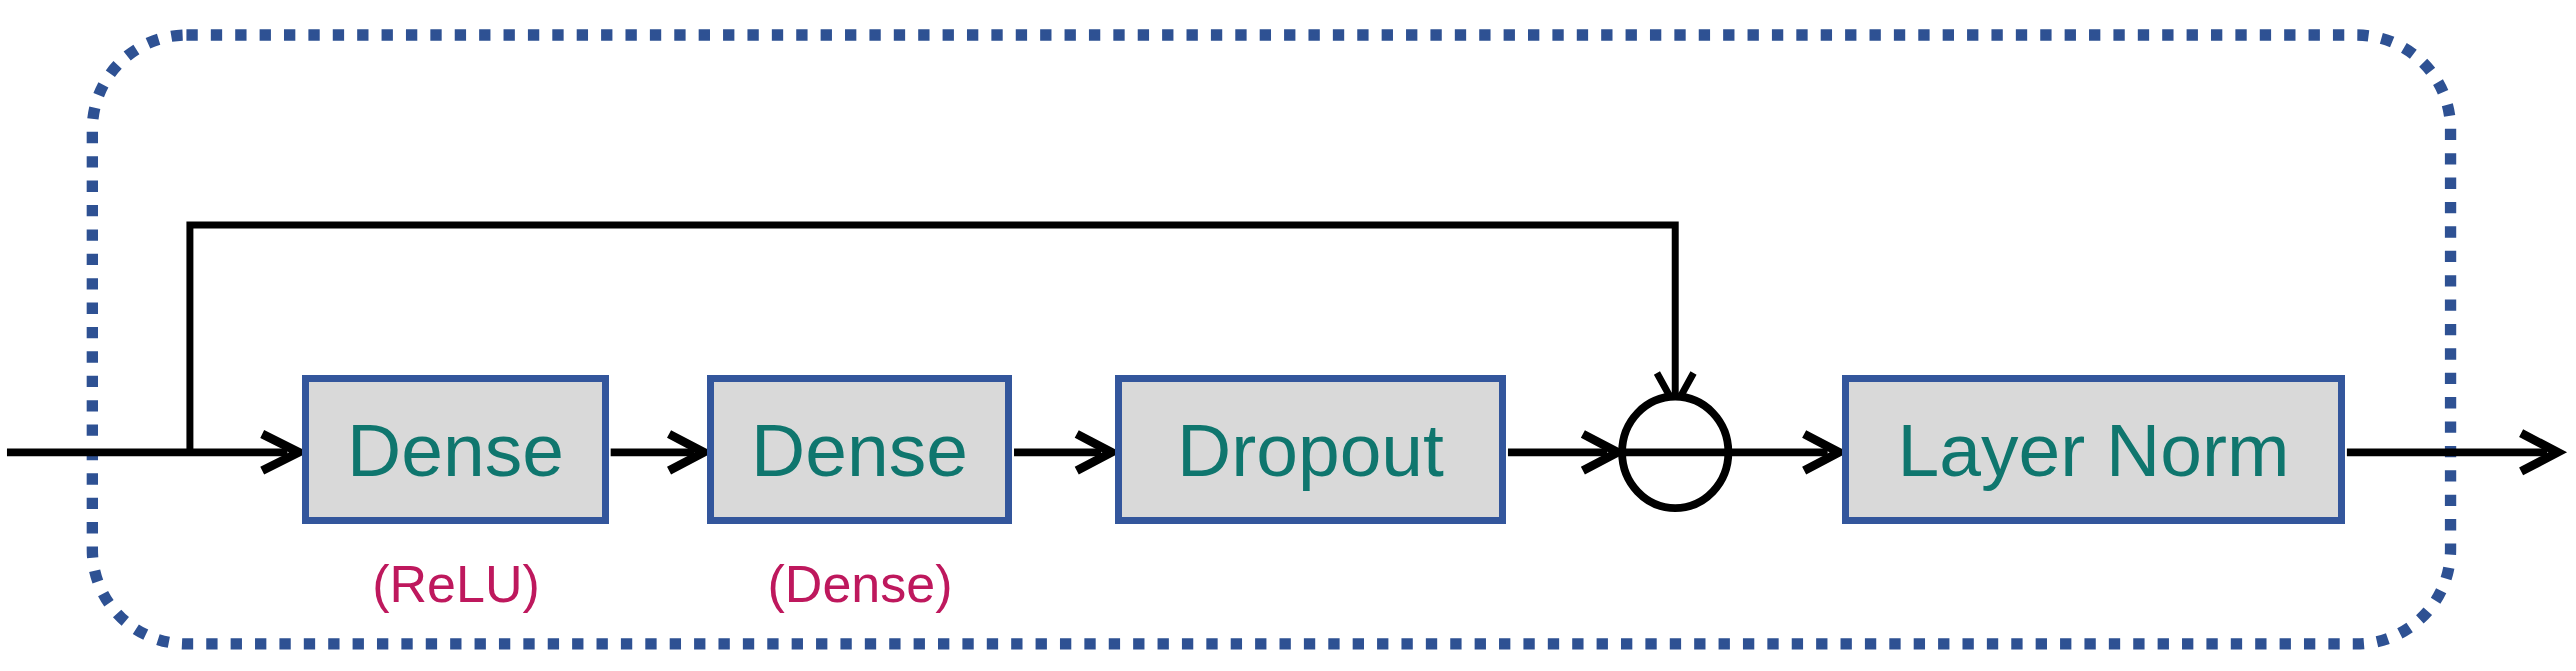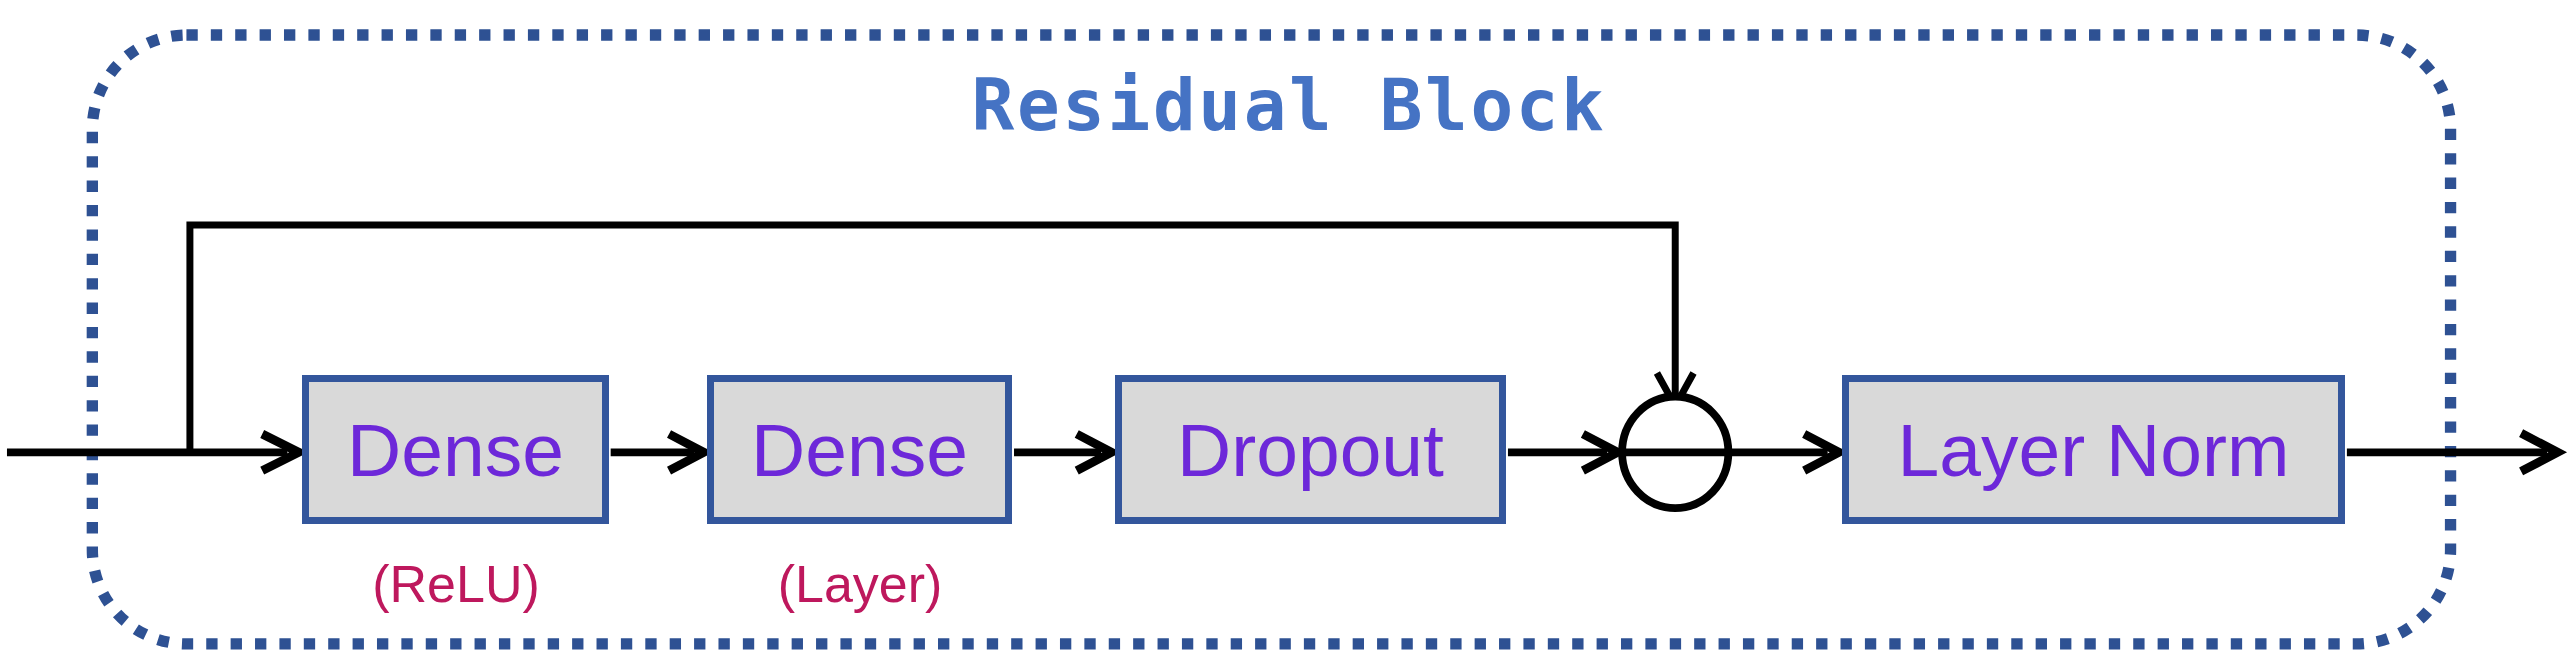--- a/index.html
+++ b/index.html
@@ -23,21 +23,21 @@
     white-space:pre;
   }
   .node{
     position:absolute;
     top:375px;height:149px;
     box-sizing:border-box;
     background:var(--box_fill,#d9d9d9);
     border:7px solid var(--box_border,#33569c);
     display:flex;align-items:center;justify-content:center;
     font-size:75px;
-    color:#6d28d9;
+    color:#0f766e;
     white-space:pre;
   }
   .node.n1{left:302px;width:307px;}
   .node.n2{left:707px;width:305px;}
   .node.n3{left:1115px;width:391px;}
   .node.n4{left:1842px;width:503px;}
   .sublabel{
     position:absolute;
     top:554px;
     transform:translateX(-50%);
@@ -89,32 +89,31 @@
       <path d="M1988 519 H2098" stroke="var(--line,#000)" stroke-width="9"></path>
       <path d="M2071 498 L2111 519 L2071 540" fill="none" stroke="var(--line,#000)" stroke-width="10"></path>
     </g>
 
     <g>
       <path d="M2694 519 H2924" stroke="var(--line,#000)" stroke-width="9"></path>
       <path d="M2894 497 L2936 519 L2894 541" fill="none" stroke="var(--line,#000)" stroke-width="10"></path>
     </g>
   </svg>
 
-  <div class="title">Residual Block</div>
 
   <div class="node n1">
     <span>Dense</span>
   </div>
   <div class="node n2">
     <span>Dense</span>
   </div>
   <div class="node n3">
     <span>Dropout</span>
   </div>
   <div class="node n4">
     <span>Layer Norm</span>
   </div>
 
   <div class="sublabel sub1">(ReLU)</div>
-  <div class="sublabel sub2">(Layer)</div>
+  <div class="sublabel sub2">(Dense)</div>
 
 </div>
 
 
 </body></html>

